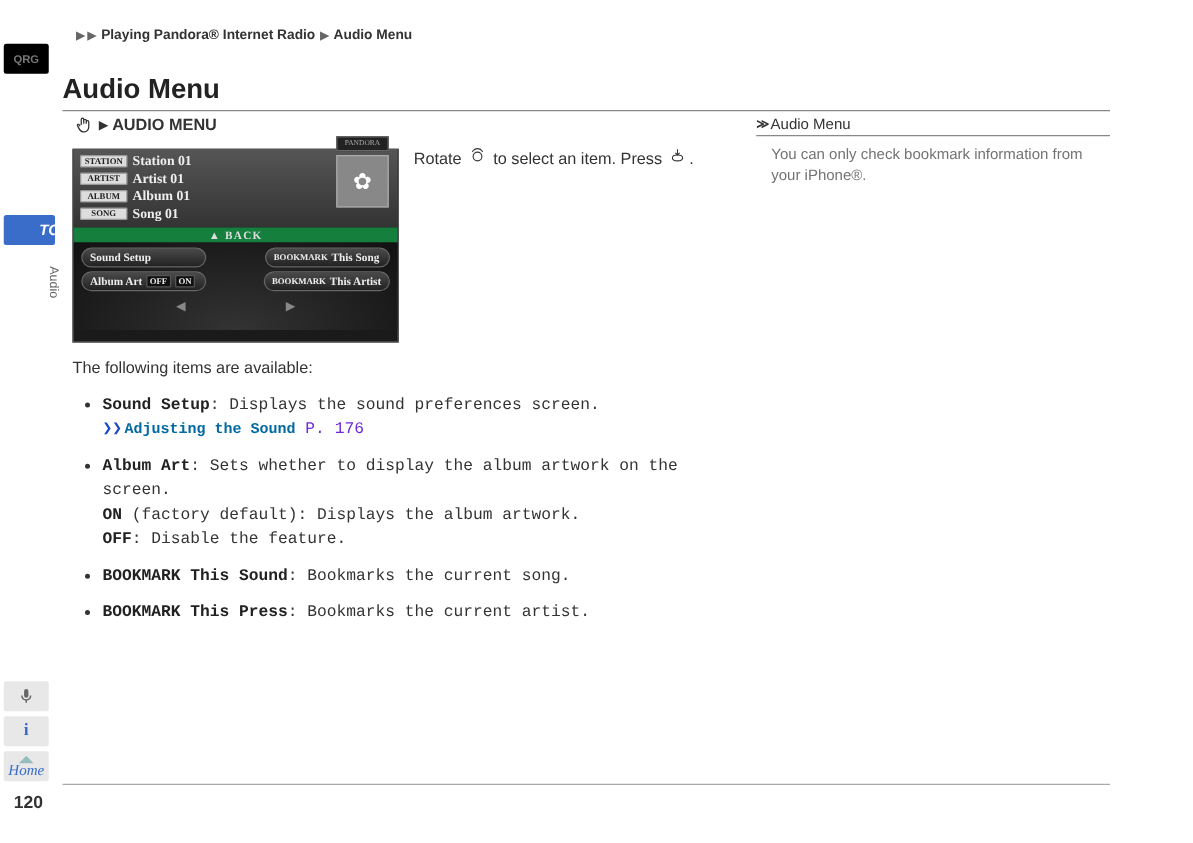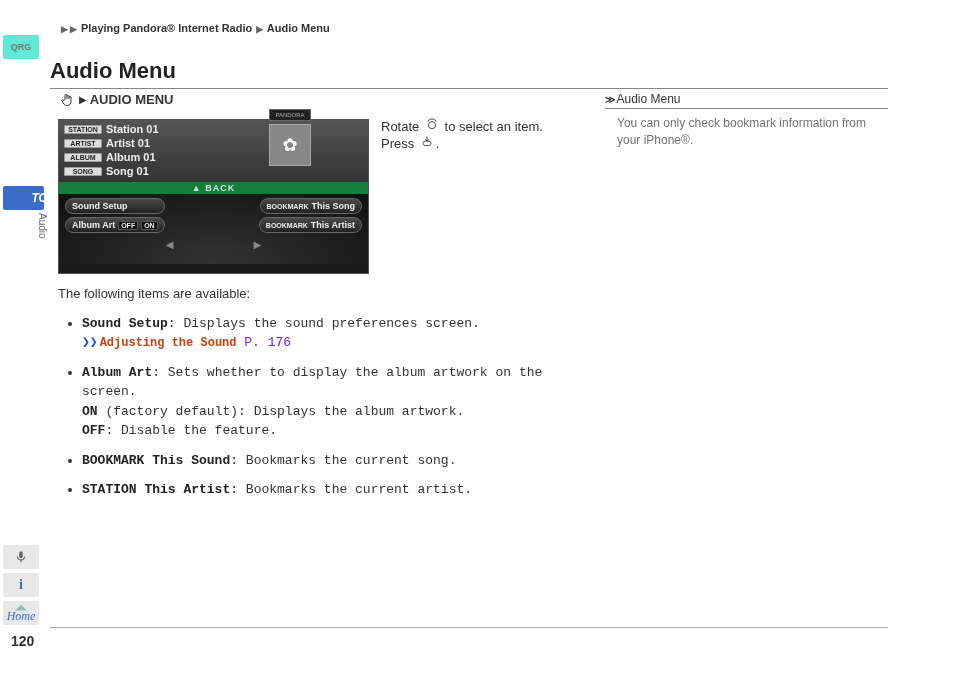--- a/index.html
+++ b/index.html
@@ -19,23 +19,23 @@
     width: 36px;
     height: 24px;
     display: flex;
     align-items: center;
     justify-content: center;
     border-radius: 2px;
     font-size: 10px;
     font-weight: bold;
     cursor: pointer;
   }
-  .qrg { top: 35px; background: #5eead4; color: #777; font-size: 9px; }
+  .qrg { top: 35px; background: #000000; color: #777; font-size: 9px; }
   .toc {
-    top: 186px; background: #3a6cc9; color: #fff;
+    top: 172px; background: #3a6cc9; color: #fff;
     font-weight: 700; font-style: italic; font-size: 12px; padding-left: 41px;
   }
   .vnav { left: 3px; width: 36px; height: 24px; position: absolute; background:#e8e8e8; display:flex; align-items:center; justify-content:center; border-radius:2px; cursor:pointer; }
   .vnav.sound { top: 545px; color:#555;}
   .vnav.info  { top: 573px; color:#3a6cc9; font-weight:bold; font-size:14px; font-family: Georgia, serif;}
   .vnav.home  { top: 601px; color:#3a6cc9; font-style:italic; font-family: "Brush Script MT", cursive; font-size:12px;}
   .vertical-label {
     position: absolute;
     left: 24px;
     top: 213px;
@@ -80,28 +80,28 @@
   }
   .instr-line { font-size: 13px; margin-bottom: 8px; display:flex; align-items:center; flex-wrap:wrap; gap:3px;}
   .instr-line .bold { font-weight:700; }
   .tiny-icon {
     display:inline-flex; align-items:center; justify-content:center;
     width:14px; height:14px; margin:0 2px;
   }
   .tri-sm { font-size:10px; color:#333; }
   
   .device {
-    width: 311px; height: 155px;
+    width: 261px; height: 155px;
     background: #1a1a1a;
     border: 1px solid #555;
     margin-top: 4px;
     float: left;
     margin-right: 12px;
     margin-bottom: 10px;
-    font-family: Liberation Sans, sans-serif;
+    font-family: Liberation Serif, serif;
   }
   .dev-top {
     background: linear-gradient(#555,#333);
     padding: 3px 5px;
   }
   .dev-row { display:flex; align-items:center; gap:4px; margin-bottom:2px; }
   .dev-tag {
     background:#ddd; color:#222; font-size:7px; font-weight:bold;
     padding:0 2px; border:1px solid #999; border-radius:1px;
     width:38px; text-align:center;
@@ -136,21 +136,21 @@
   }
   .dev-pill .sw { font-size:7px; background:#111; border:1px solid #555; padding:0 2px; border-radius:1px;}
   .dev-nav { text-align:center; margin-top:2px;}
   .dev-nav span { color:#888; font-size:10px; margin:0 40px;}
   .instr-right { overflow:hidden; font-size:13px; padding-top:2px; }
   .body-text { clear:both; margin-top: 14px; font-size:13px; line-height:1.5; }
   .body-text p { margin-bottom: 10px; }
   .body-text ul { list-style: disc; padding-left: 24px; }
   .body-text li { margin-bottom: 10px; font-family: Liberation Mono, monospace; }
   .body-text .b { font-weight:600; color:#222; }
-  .link { color: #c2410c; font-weight:700; font-size:12px; cursor:pointer; }
+  .link { color: #0369a1; font-weight:700; font-size:12px; cursor:pointer; }
   .link-pre { color:#1648c9; font-weight:900; margin-right:2px; }
   .link-page { color:#6d28d9; font-weight:400;}
   
   .rcol-head {
     border-bottom: 1px solid #888;
     padding-bottom: 2px; margin-bottom: 6px;
     font-size: 12px; display:flex; align-items:center; gap:3px;
   }
   .rcol-icon { font-size:10px; font-weight:900; letter-spacing:-2px;}
   .rcol-body { font-size: 12px; line-height:1.45; color:#737373; padding-left:12px;}
@@ -277,21 +277,21 @@
       </li>
       <li>
         <span class="b">Album Art</span><span>: Sets whether to display the album artwork on the screen.</span><br>
         <span class="b">ON</span><span> (factory default): Displays the album artwork.</span><br>
         <span class="b">OFF</span><span>: Disable the feature.</span>
       </li>
       <li>
         <span class="b">BOOKMARK This Sound</span><span>: Bookmarks the current song.</span>
       </li>
       <li>
-        <span class="b">STATION This Artist</span><span>: Bookmarks the current artist.</span>
+        <span class="b">BOOKMARK This Press</span><span>: Bookmarks the current artist.</span>
       </li>
     </ul>
   </div>
 </div>
 
 <div class="col-right">
   <div class="rcol-head">
     <span class="rcol-icon">≫</span>
     <span>Audio Menu</span>
   </div>

